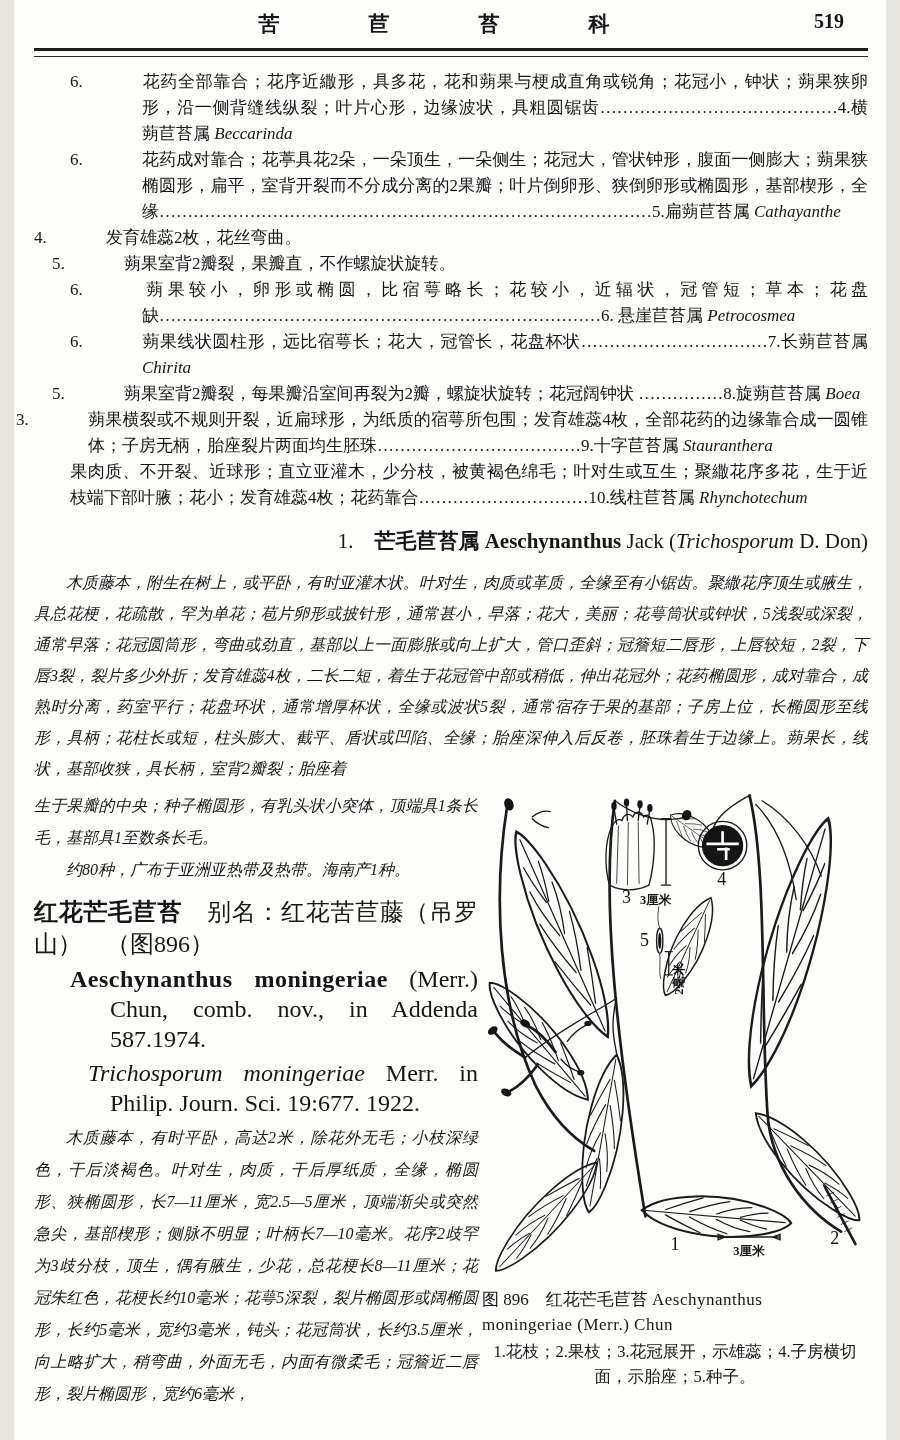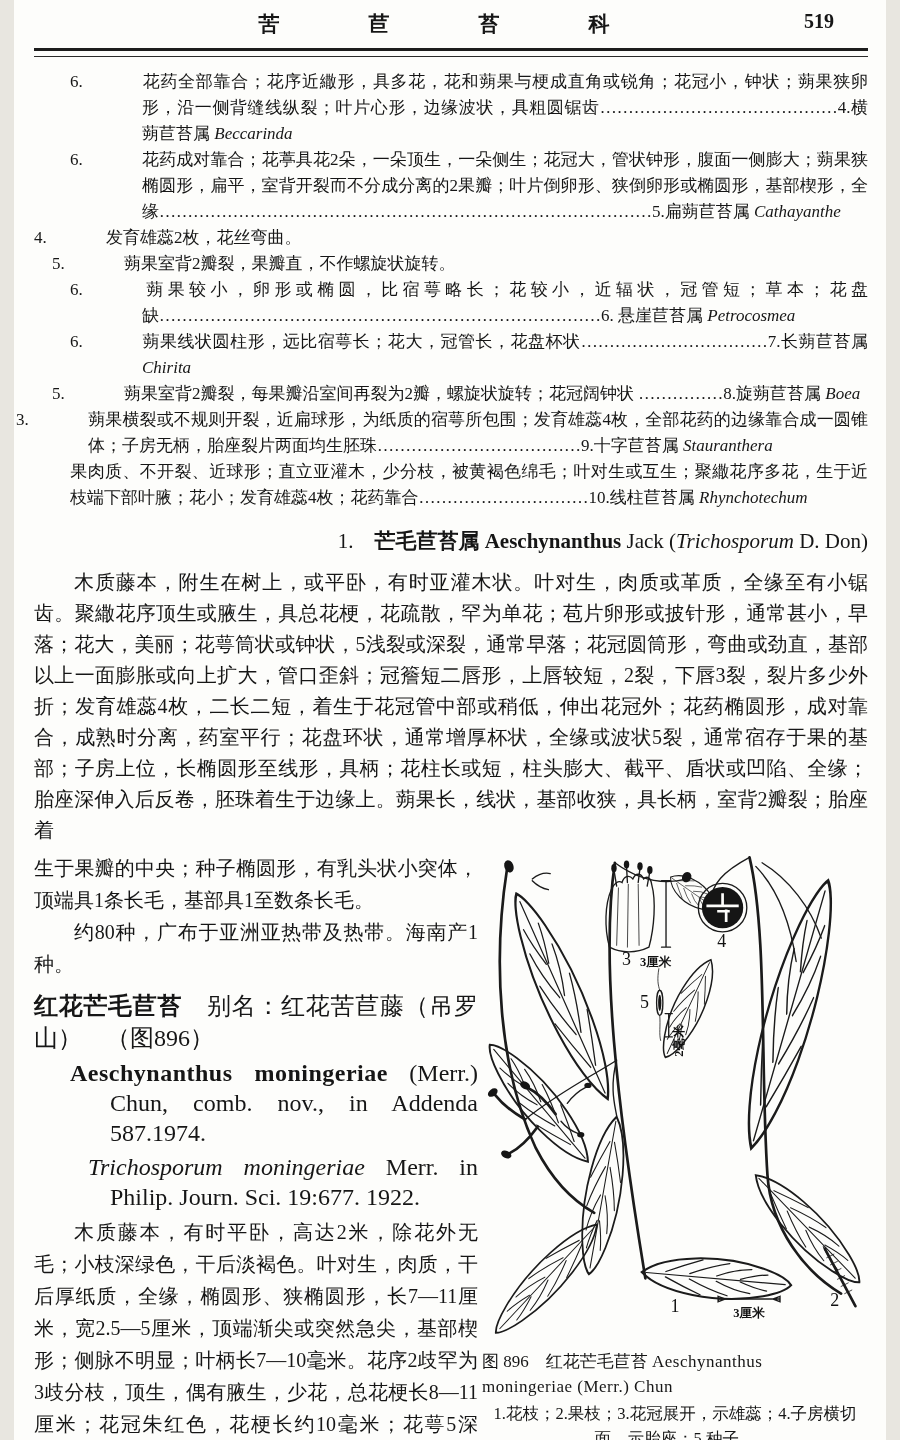--- a/index.html
+++ b/index.html
@@ -13,33 +13,33 @@
     box-sizing:border-box;
     padding:10px 18px 0 20px;
     overflow:hidden;
   }
   
   .header{position:relative;height:32px;}
   .family-title{
     position:absolute;left:50%;transform:translateX(-50%);
     font-size:21px;font-weight:bold;letter-spacing:34px;white-space:nowrap;
   }
-  .page-number{position:absolute;right:34px;top:0;font-size:20px;font-weight:bold;font-family:Liberation Serif, serif;}
+  .page-number{position:absolute;right:24px;top:0;font-size:20px;font-weight:bold;font-family:Liberation Serif, serif;}
   .header-rule{height:5px;border-top:3px solid #1d1d1d;border-bottom:1px solid #2a2a2a;margin:6px 0 12px 0;}
   
   .key-list{font-size:17px;line-height:26px;text-align:justify;}
   .key-entry{margin:0;}
   .key-num{display:inline-block;width:36px;font-weight:normal;}
   .key-latin{font-style:italic;}
   
   .genus-heading{text-align:right;font-size:21px;margin:16px 0 12px 0;}
   .gh-bold{font-weight:bold;}
   .gh-syn{font-style:italic;}
   
-  .para{font-size:20px;line-height:31px;text-align:justify;text-indent:2em;margin:0;}
+  .para{font-size:16px;line-height:31px;text-align:justify;text-indent:2em;margin:0;font-style:italic;}
   .para.no-indent{text-indent:0;}
   
   .columns{display:flex;margin-top:6px;}
   .col-left{width:444px;flex:none;}
   .col-left .para{line-height:32px;}
   .species-heading{font-size:24px;line-height:32px;margin-top:10px;text-align:justify;}
   .species-cn{font-weight:bold;}
   .citation{font-size:24px;line-height:30px;margin:4px 0;text-align:justify;}
   .cit1{padding-left:76px;text-indent:-40px;}
   .cit2{padding-left:76px;text-indent:-22px;}

